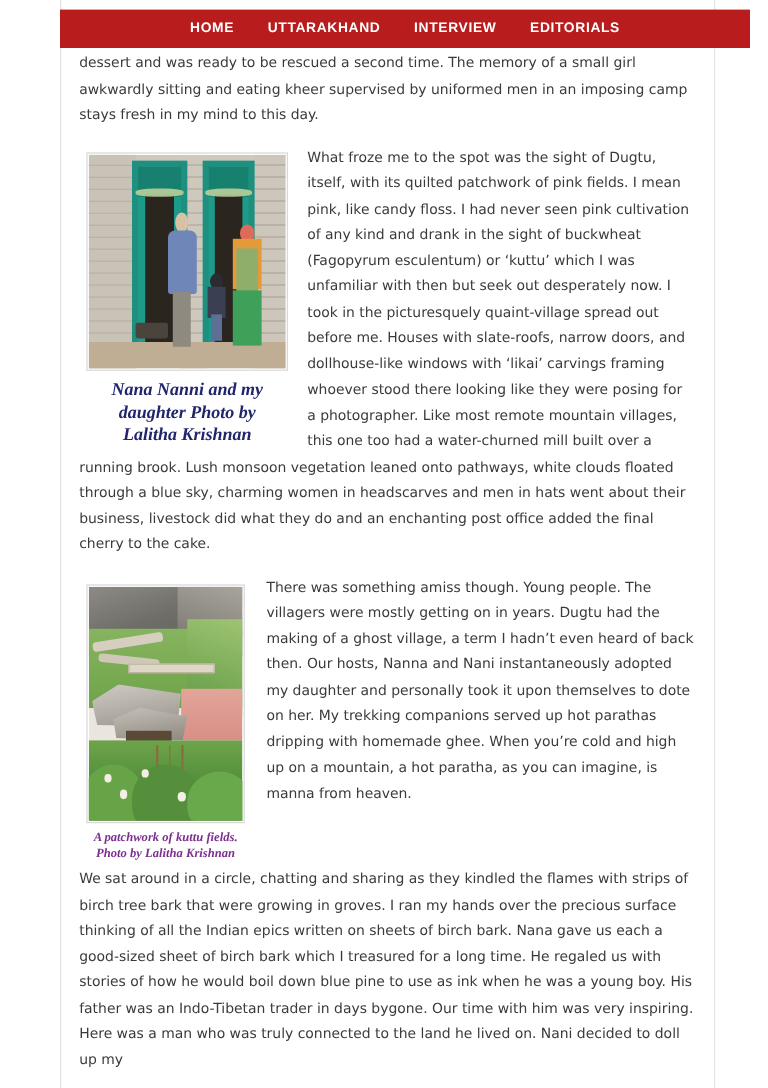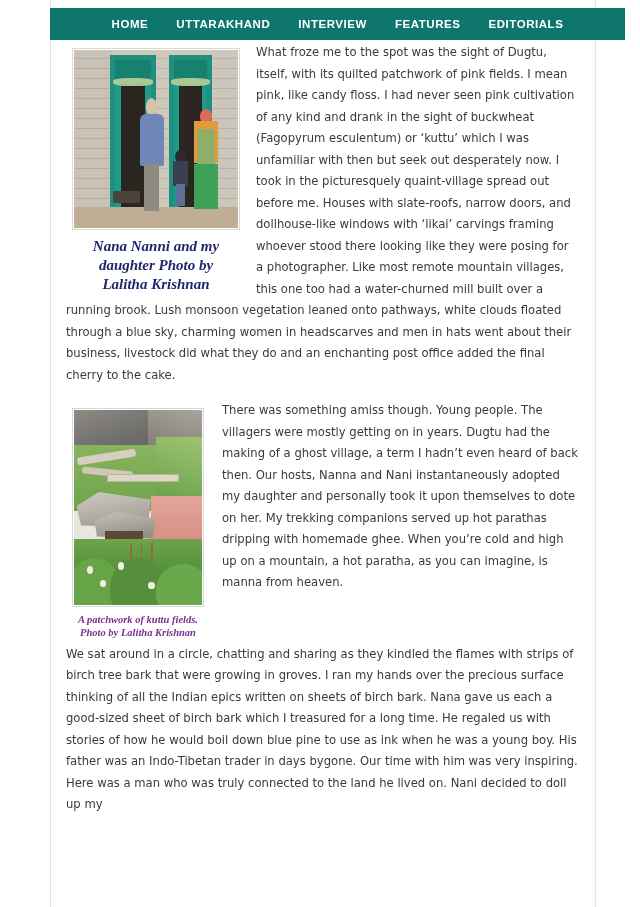--- a/index.html
+++ b/index.html
@@ -33,21 +33,21 @@
   .rail-left  { left: 50px; }
   .rail-right { left: 595px; }
 
   
   .navbar {
     position: absolute;
     left: 50px;
     top: 8px;
     width: 575px;
     height: 32px;
-    background: #0f766e;
+    background: #b91c1c;
     display: flex;
     align-items: center;
     justify-content: center;
     box-sizing: border-box;
   }
   .nav-list {
     display: flex;
     align-items: center;
     gap: 0px;
     list-style: none;
@@ -230,27 +230,27 @@
 <div class="page-wrap">
 
   <div class="rail rail-left"></div>
   <div class="rail rail-right"></div>
 
   <nav class="navbar">
     <ul class="nav-list">
       <li class="nav-item">HOME</li>
       <li class="nav-item">UTTARAKHAND</li>
       <li class="nav-item">INTERVIEW</li>
-      <li class="nav-item">FEATURES</li>
       <li class="nav-item">EDITORIALS</li>
     </ul>
   </nav>
 
   <article class="article">
 
+    <p class="body-text">dessert and was ready to be rescued a second time. The memory of a small girl awkwardly sitting and eating kheer supervised by uniformed men in an imposing camp stays fresh in my mind to this day.</p>
 
     <div class="clearfix">
       <figure class="figure fig-1">
         <div class="photo-frame">
           <div class="photo photo-1">
             <div class="p1-bg"></div>
             <div class="p1-wall-l"></div>
             <div class="p1-wall-m"></div>
             <div class="p1-wall-r"></div>
             <div class="p1-door p1-door-l">

